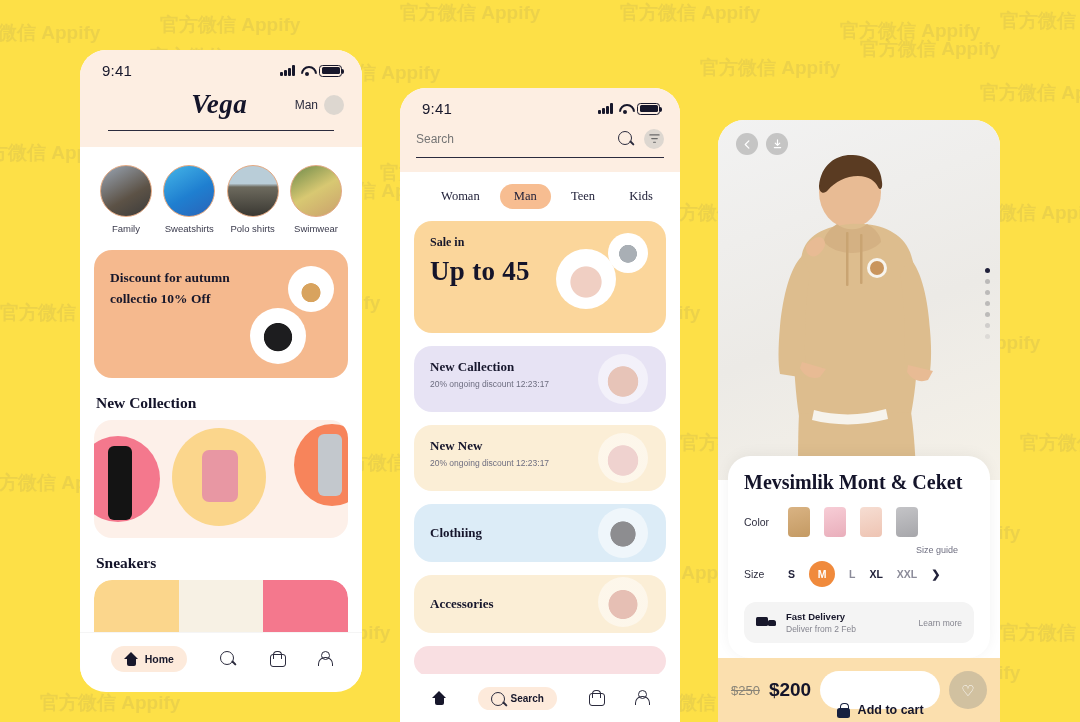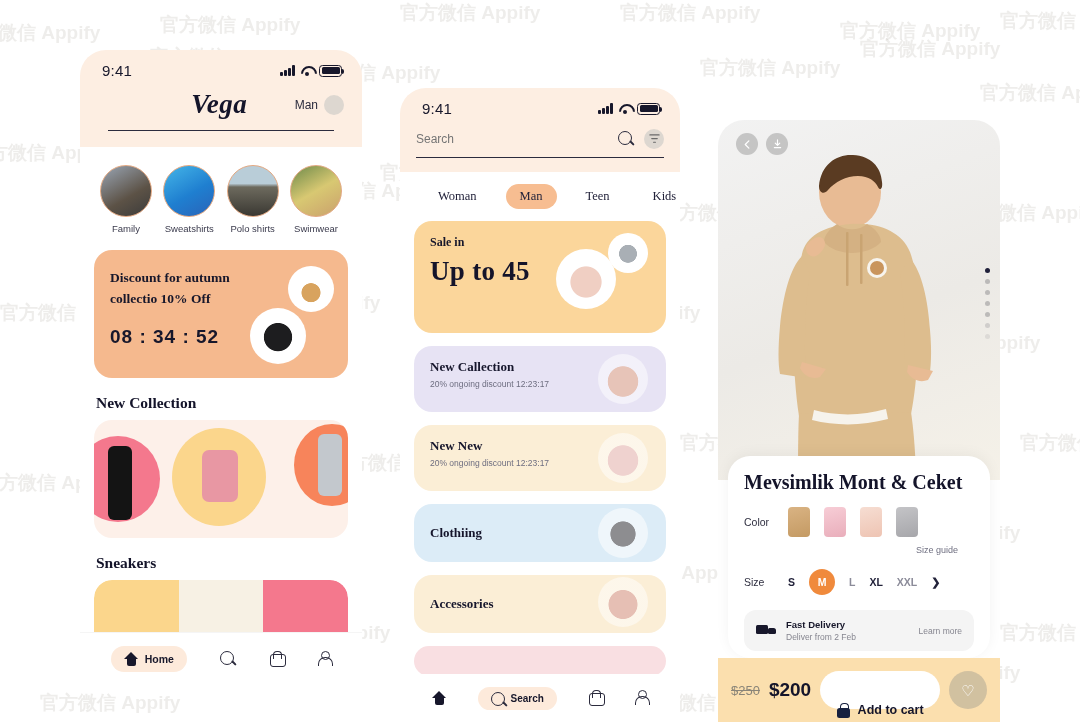--- a/index.html
+++ b/index.html
@@ -2,21 +2,21 @@
 <html><head>
 <meta charset="utf-8">
 <style>
   * { box-sizing: border-box; margin: 0; padding: 0; }
   html, body {
     width: 1080px; height: 722px;
     font-family: "Liberation Sans", sans-serif;
     background: #f3f1e5;
     overflow: hidden;
   }
-  #canvas { position: relative; width: 1080px; height: 722px; background: #ffffff; }
+  #canvas { position: relative; width: 1080px; height: 722px; background: #fde047; }
 
   
   .wm {
     position: absolute;
     color: rgba(120,115,100,0.13);
     font-size: 19px; font-weight: bold;
     white-space: nowrap;
     pointer-events: none;
     user-select: none;
     font-family: "Liberation Sans", sans-serif;
@@ -108,21 +108,21 @@
     border:1.7px solid #2b2b3d; border-bottom:none; border-radius: 7px 7px 0 0; }
 
   
   .p2-head { background: #fdeee2; padding: 0 0 14px 0; }
   .searchrow { display: flex; align-items: center; gap: 10px; padding: 8px 16px 0 16px; }
   .search-input { flex: 1; font-size: 12px; color: #4a4a5a; border: none; background: transparent;
                   outline: none; padding: 3px 0; font-family: "Liberation Sans", sans-serif; }
   .filter-btn { width: 20px; height: 20px; border-radius: 50%; background: #ddd7d0;
                 display:flex; align-items:center; justify-content:center; }
   .search-underline { height: 1.3px; background: #2b2b3d; margin: 8px 16px 0 16px; }
-  .p2-tabs { display: flex; align-items: flex-start; justify-content: space-around; padding: 12px 10px 8px 24px; background:#fff;gap:15px;}
+  .p2-tabs { display: flex; align-items: flex-start; justify-content: space-around; padding: 12px 10px 8px 24px; background:#fff;}
   .p2-tab { font-family: "Liberation Serif", serif; font-size: 12.5px; color: #22223a; padding: 5px 14px;
             border-radius: 14px; }
   .p2-tab.on { background: #f7bd91; }
   .cardlist { padding: 4px 14px 0 14px; background:#fff; }
   .bigcard { background: #fbd69b; border-radius: 18px; height: 112px; position: relative;
              padding: 14px 16px; overflow: hidden; margin-bottom: 13px; }
   .bigcard .t1 { font-family:"Liberation Serif", serif; font-weight:bold; font-size: 12px; color:#17172b; }
   .bigcard .t2 { font-family:"Liberation Serif", serif; font-weight:bold; font-size: 27px; color:#14142a; margin-top: 6px; letter-spacing:.3px;}
   .bigcard .pc1 { position:absolute; right: 18px; top: 12px; width: 40px; height: 40px; border-radius:50%; background:#fff; }
   .bigcard .pc2 { position:absolute; right: 50px; top: 28px; width: 60px; height: 60px; border-radius:50%; background:#fff; }
@@ -278,21 +278,20 @@
         <div class="cat-circ" style="background:linear-gradient(150deg,#6d8a4a,#d8c872 50%,#caa06c)"></div>
         <div class="cat-label">Swimwear</div>
       </div>
     </div>
 
     <div class="promo">
       <div class="promo-c1" style="background:radial-gradient(circle at 50% 58%, #d8a35e 26%, #fff 28%)"></div>
       <div class="promo-c2" style="background:radial-gradient(circle at 50% 52%, #1d1d1f 34%, #fff 36%)"></div>
       <div class="promo-t1">Discount for autumn</div>
       <div class="promo-t2">collectio 10% Off</div>
-      <div class="promo-timer">08 : 34 : 52</div>
     </div>
 
     <div class="sec-title">New Collection</div>
     <div class="newcol">
       <div class="nc-blob" style="left:-18px; top:16px; width:84px; height:86px; background:#f4788d;"></div>
       <div class="nc-blob" style="left:14px; top:26px; width:24px; height:74px; background:#141414; border-radius:6px;"></div>
       <div class="nc-blob" style="left:78px; top:8px; width:94px; height:98px; background:#fbd68c;"></div>
       <div class="nc-blob" style="left:108px; top:30px; width:36px; height:52px; background:#e897a3; border-radius:7px;"></div>
       <div class="nc-blob" style="right:-22px; top:4px; width:76px; height:82px; background:#f7845b;"></div>
       <div class="nc-blob" style="right:6px; top:14px; width:24px; height:62px; background:#c3c8cd; border-radius:6px;"></div>
@@ -450,21 +449,21 @@
           <div class="swatch" style="background:linear-gradient(165deg,#f7cdd6,#e9aebb)"></div>
           <div class="swatch" style="background:linear-gradient(165deg,#f6ddd2,#eec4b3)"></div>
           <div class="swatch" style="background:linear-gradient(165deg,#c4c4c7,#a6a6aa)"></div>
         </div>
       </div>
 
       <div style="position:relative; height:12px; margin-top:8px;">
         <div class="sizeguide">Size guide</div>
       </div>
 
-      <div class="opt-row" style="margin-top:12px;">
+      <div class="opt-row" style="margin-top:4px;">
         <div class="opt-label">Size</div>
         <div class="sizes">
           <div class="size dark">S</div>
           <div class="size sel">M</div>
           <div class="size">L</div>
           <div class="size dark">XL</div>
           <div class="size">XXL</div>
           <div class="chev">❯</div>
         </div>
       </div>

